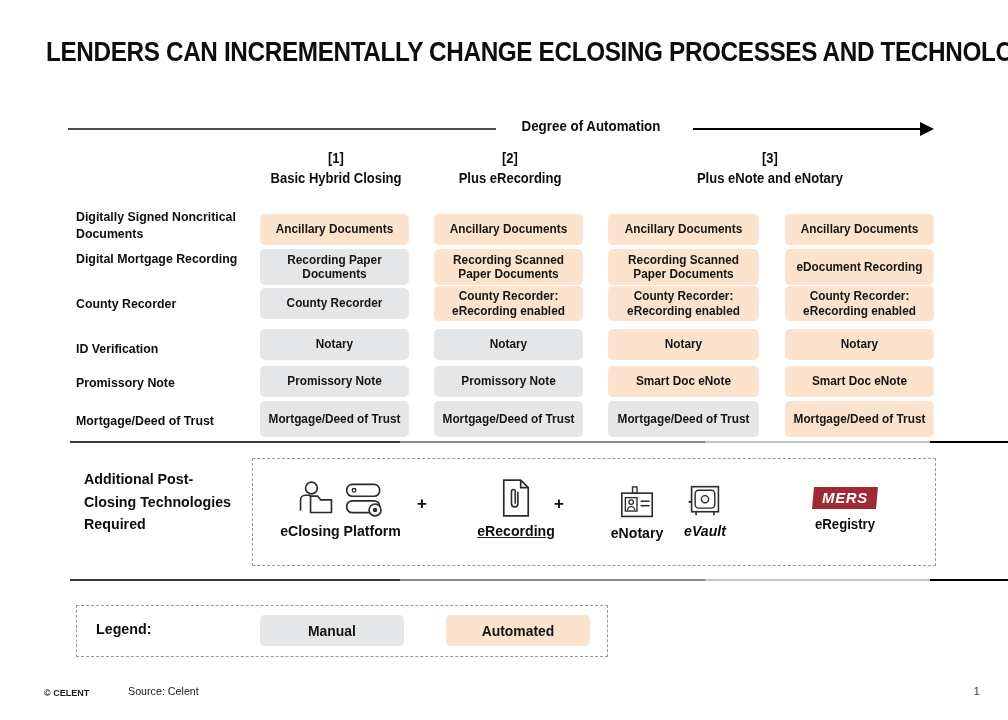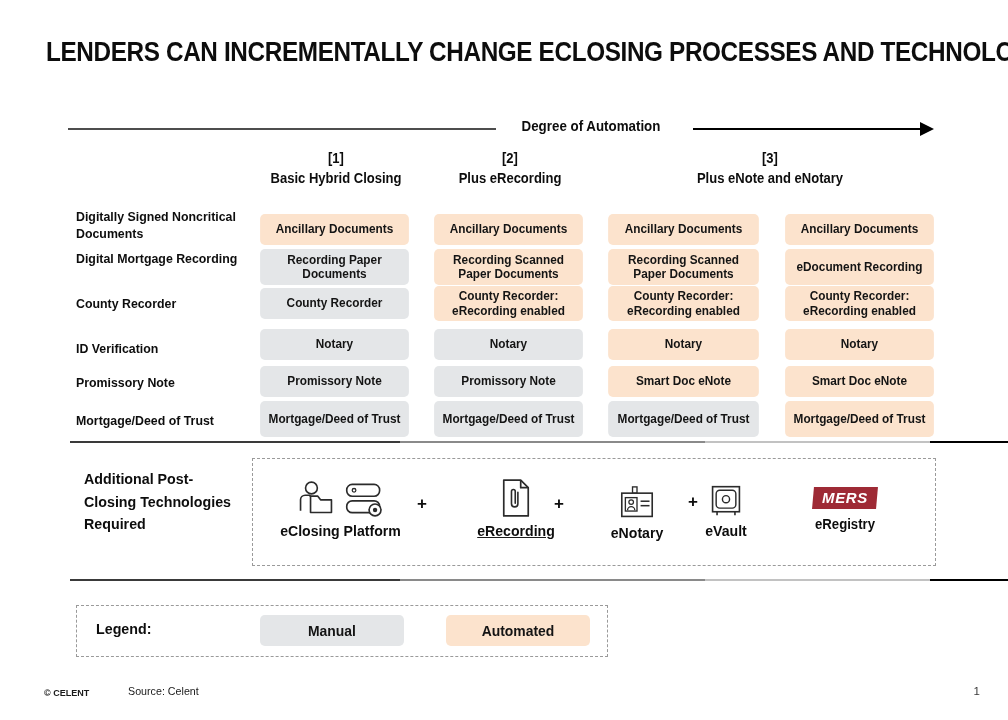--- a/index.html
+++ b/index.html
@@ -387,21 +387,21 @@
         <line x1="24" y1="17" x2="34" y2="17" stroke="#2b2b2b" stroke-width="1.7"></line>
         <line x1="24" y1="22" x2="34" y2="22" stroke="#2b2b2b" stroke-width="1.7"></line>
       </svg>
     </span>
   </div>
   <span class="tech-name">eNotary</span>
 </div>
 
 <div class="plus-sign" style="left:688px; top:492px;">+</div>
 
-<div class="tech-item" style="left:688px; top:482px; width:76px;">
+<div class="tech-item" style="left:667px; top:482px; width:76px;font-style:italic;">
   <div class="tech-icons" style="height:36px;">
     <span>
       <svg class="ico" width="34" height="34" viewBox="0 0 38 38">
         <rect x="4" y="3" width="30" height="28" fill="#ffffff" stroke="#2b2b2b" stroke-width="1.8"></rect>
         <rect x="8" y="7" width="22" height="20" rx="4" fill="#ffffff" stroke="#2b2b2b" stroke-width="1.6"></rect>
         <circle cx="19" cy="17" r="4" fill="none" stroke="#2b2b2b" stroke-width="1.6"></circle>
         <line x1="9" y1="31" x2="9" y2="35" stroke="#2b2b2b" stroke-width="1.8"></line>
         <line x1="29" y1="31" x2="29" y2="35" stroke="#2b2b2b" stroke-width="1.8"></line>
       </svg>
     </span>

